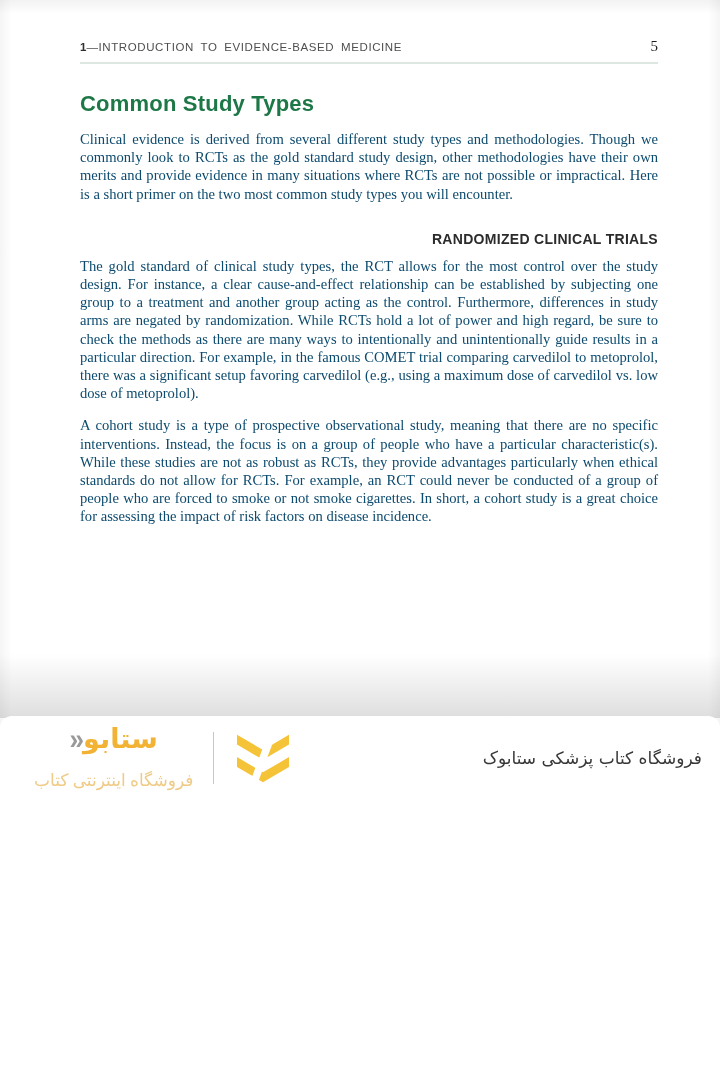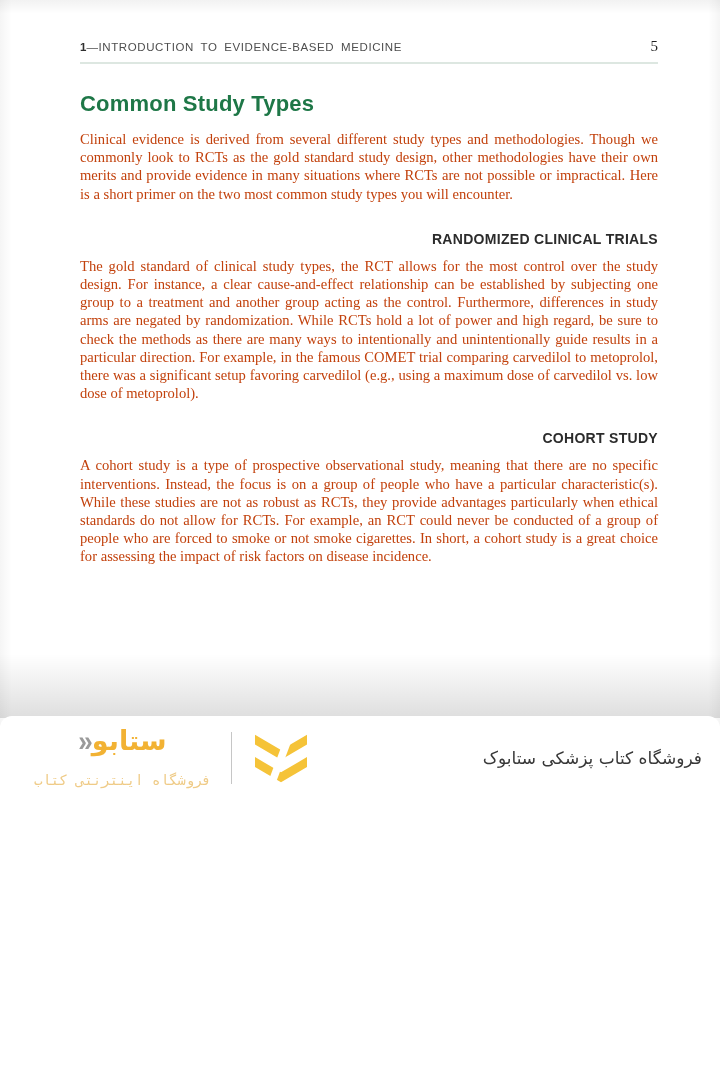--- a/index.html
+++ b/index.html
@@ -22,34 +22,34 @@
 
   
   .runhead{display:flex;align-items:baseline;justify-content:space-between;}
   .chapline{font-size:11.5px;color:#4e4e4e;letter-spacing:.6px;word-spacing:3px;}
   .chapnum{font-weight:bold;color:#2f2f2f;letter-spacing:0;}
   .pagenum{font-family:"Liberation Serif",serif;font-size:15px;color:#1f1f1f;}
   .runrule{height:2px;background:#dde7e1;margin-top:7px;}
 
   h1.main{color:#1e7747;font-size:22px;font-weight:bold;letter-spacing:.2px;margin:27px 0 13px 0;}
   h2.sect{color:#2b2b2b;font-size:14px;font-weight:bold;letter-spacing:.3px;margin:14px 0 10px 0;text-align:right;}
-  p.body{font-family:"Liberation Serif",serif;font-size:14.6px;line-height:18.2px;color:#c2410c;
+  p.body{font-family:"Liberation Serif",serif;font-size:14.6px;line-height:18.2px;color:#0c4a6e;
          text-align:justify;margin:0 0 0 0;}
   .gap-a{height:14px;}
 
   
   .footer{position:absolute;left:0;right:0;bottom:0;height:84px;background:#ffffff;
           border-radius:12px 12px 0 0;display:flex;align-items:center;padding:0 14px 0 34px;
           box-sizing:border-box;}
   .brand{display:flex;align-items:center;gap:10px;}
   .brand-word{display:flex;flex-direction:column;align-items:center;}
   .wordrow{display:flex;align-items:center;direction:rtl;gap:2px;}
   .wordmark{font-size:27px;font-weight:bold;color:#f2b233;font-family:"DejaVu Sans",sans-serif;line-height:1;text-align:center;}
   .kchev{font-size:26px;font-weight:bold;color:#9a9a9a;line-height:1;letter-spacing:-3px;transform:scaleY(1.15);}
-  .tagline{font-size:14px;color:#efcb87;font-family:Liberation Mono, monospace;margin-top:18px;direction:rtl;}
+  .tagline{font-size:17px;color:#efcb87;font-family:Liberation Serif, serif;margin-top:18px;direction:rtl;}
   .vdivider{width:1px;height:52px;background:#c6c6c6;margin:0 10px;}
   .emblem{width:58px;height:52px;}
 
   .f-right{margin-left:auto;display:flex;flex-direction:column;align-items:flex-start;gap:6px;padding-right:4px;}
   .store-fa{font-family:"DejaVu Sans",sans-serif;font-size:17px;color:#383838;direction:rtl;}
   .site{font-size:20px;font-weight:bold;letter-spacing:6px;color:#2e2e2e;font-family:"Liberation Sans",sans-serif;}
   .site .accent{color:#f5b33c;}
 </style>
 </head>
 <body>
@@ -69,21 +69,20 @@
 
       <h1 class="main">Common Study Types</h1>
 
       <p class="body">Clinical evidence is derived from several different study types and methodologies. Though we commonly look to RCTs as the gold standard study design, other methodologies have their own merits and provide evidence in many situations where RCTs are not possible or impractical. Here is a short primer on the two most common study types you will encounter.</p>
 
       <div class="gap-a"></div>
       <h2 class="sect">RANDOMIZED CLINICAL TRIALS</h2>
       <p class="body">The gold standard of clinical study types, the RCT allows for the most control over the study design. For instance, a clear cause-and-effect relationship can be established by subjecting one group to a treatment and another group acting as the control. Furthermore, differences in study arms are negated by randomization. While RCTs hold a lot of power and high regard, be sure to check the methods as there are many ways to intentionally and unintentionally guide results in a particular direction. For example, in the famous COMET trial comparing carvedilol to metoprolol, there was a significant setup favoring carvedilol (e.g., using a maximum dose of carvedilol vs. low dose of metoprolol).</p>
 
       <div class="gap-a"></div>
-      <h2 class="sect">COHORT STUDY</h2>
       <p class="body">A cohort study is a type of prospective observational study, meaning that there are no specific interventions. Instead, the focus is on a group of people who have a particular characteristic(s). While these studies are not as robust as RCTs, they provide advantages particularly when ethical standards do not allow for RCTs. For example, an RCT could never be conducted of a group of people who are forced to smoke or not smoke cigarettes. In short, a cohort study is a great choice for assessing the impact of risk factors on disease incidence.</p>
     </div>
   </div>
 
   <div class="footer">
     <div class="brand">
       <div class="brand-word">
         <div class="wordrow">
           <span class="wordmark">ستابو</span>
           <span class="kchev">«</span>

